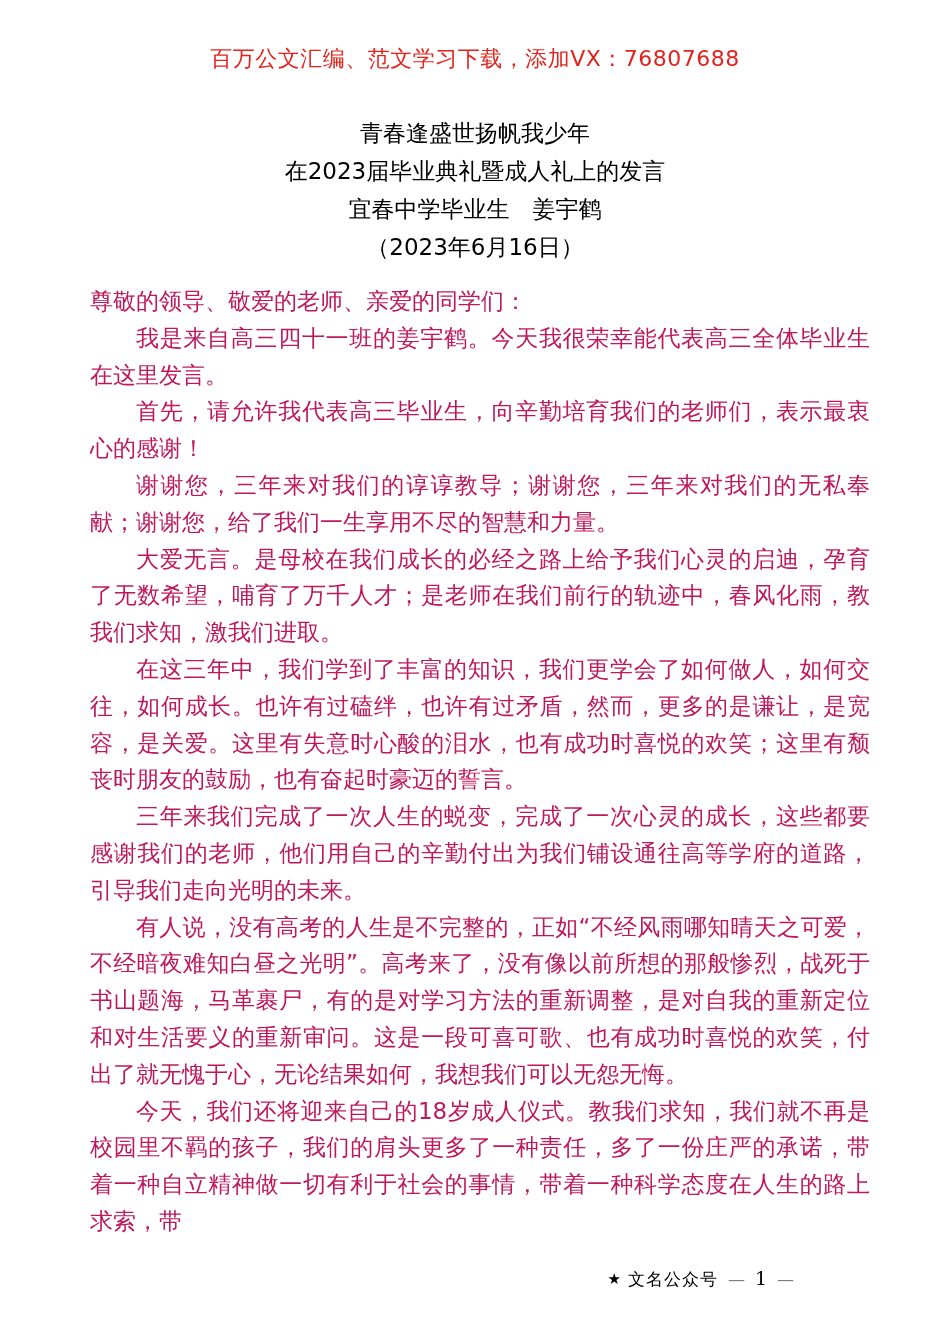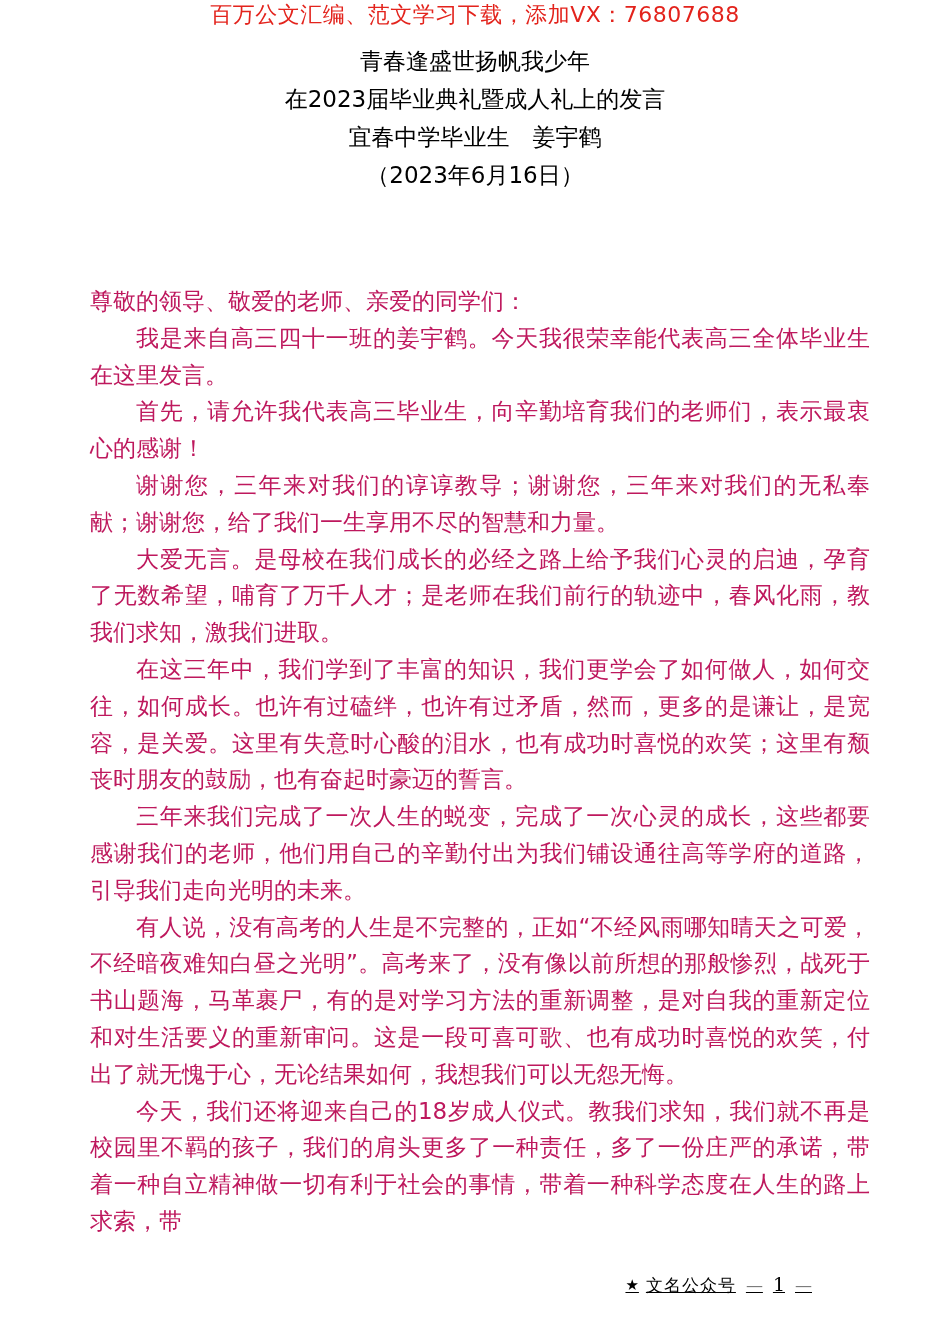--- a/index.html
+++ b/index.html
@@ -10,28 +10,29 @@
   }
   .page {
     position: relative;
     width: 950px;
     height: 1344px;
     background: #ffffff;
     overflow: hidden;
     color: #000000;
   }
   .notice {
+    margin-top: 44px;
     text-align: center;
     font-size: 22px;
     line-height: 30px;
     color: #e3231c;
     letter-spacing: 0.5px;
   }
   .titles {
-    margin-top: 12px;
+    margin-top: 40px;
     text-align: center;
   }
   .title-line {
     font-size: 23px;
     line-height: 38px;
     color: #000000;
   }
   .doc-body {
     position: absolute;
     left: 90px;
@@ -45,27 +46,26 @@
     line-height: 36.8px;
     text-align: justify;
     text-indent: 2em;
     color: #be185d;
   }
   .doc-body p.no-indent {
     text-indent: 0;
   }
   .footer {
     position: absolute;
-    right: 128px;
+    right: 146px;
     bottom: 50px;
     font-size: 17px;
-    line-height: 18px;
+    line-height: 29px;
     color: #000000;
     white-space: nowrap;
-    text-decoration: underline;
   }
   .footer .star {
     font-size: 15px;
     margin-right: 7px;
     vertical-align: 1px;
   }
   .footer .brand {
     letter-spacing: 1px;
   }
   .footer .dash {

